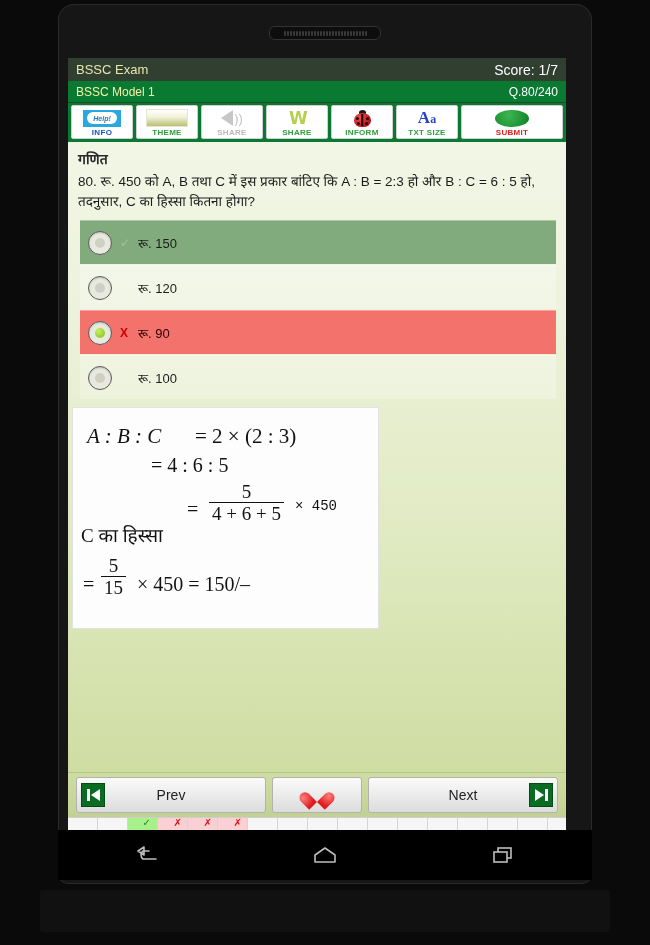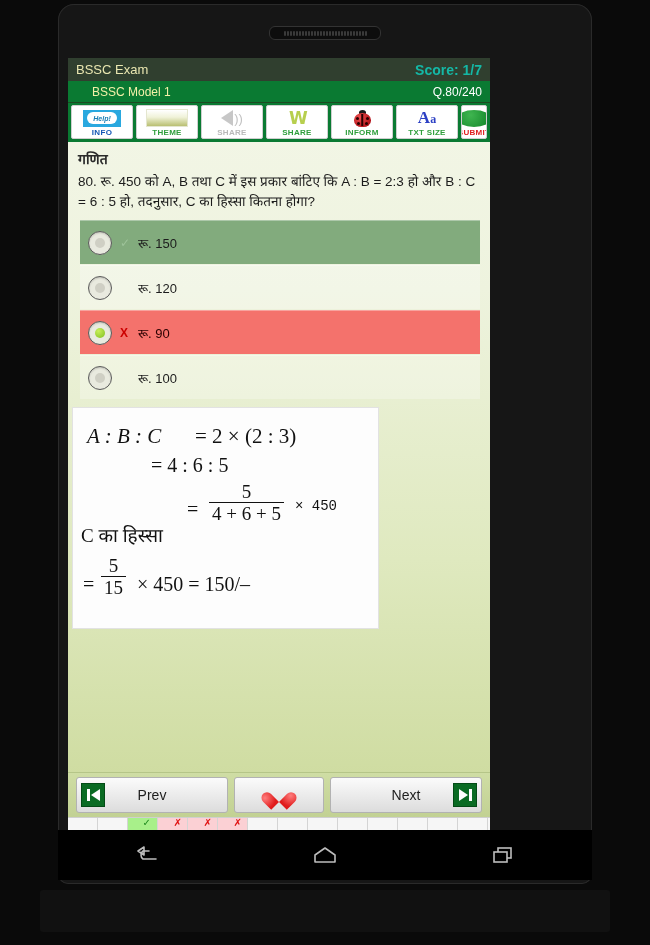--- a/index.html
+++ b/index.html
@@ -21,39 +21,39 @@
   #speaker{
     position:absolute;left:50%;top:22px;transform:translateX(-50%);
     width:110px;height:12px;border-radius:6px;
     background:#0d0d0d;border:1px solid #333;
     display:flex;align-items:center;justify-content:center;gap:1px;
     overflow:hidden;
   }
   #speaker i{display:block;width:2px;height:5px;background:#3a3a3a;border-radius:1px;}
   
   #screen{
-    position:absolute;left:68px;top:58px;width:422px;height:772px;
+    position:absolute;left:68px;top:58px;width:498px;height:772px;
     background:linear-gradient(180deg,#f4f7e9 0%,#eef3de 30%,#dfe9bf 65%,#cbd99a 100%);
     overflow:hidden;
   }
   
   .bar1{
     height:23px;background:#303f2f;
     display:flex;align-items:center;justify-content:space-between;
     padding:0 8px;box-sizing:border-box;
   }
   .bar1 .exam{color:#e9e6b0;font-size:13px;}
-  .bar1 .score{color:#14b8a6;font-size:14px;font-weight:bold;}
+  .bar1 .score{color:#ffffff;font-size:14px;font-weight:normal;}
   .bar2{
     height:22px;background:#0a7a32;
     display:flex;align-items:center;justify-content:space-between;
     padding:0 8px;box-sizing:border-box;
     border-bottom:1px solid #1d4a22;
   }
-  .bar2 .model{color:#f3f0a8;font-size:12px;margin-left:16px;}
+  .bar2 .model{color:#f3f0a8;font-size:12px;}
   .bar2 .qnum{color:#ffffff;font-size:12px;}
   
   .toolbar{
     height:39px;background:#0a7a32;
     display:flex;align-items:stretch;padding:2px 3px 3px 3px;gap:3px;
     box-sizing:border-box;
   }
   .tbtn{
     background:#ffffff;border:1px solid #cfcfcf;border-radius:2px;
     display:flex;flex-direction:column;align-items:center;justify-content:center;

